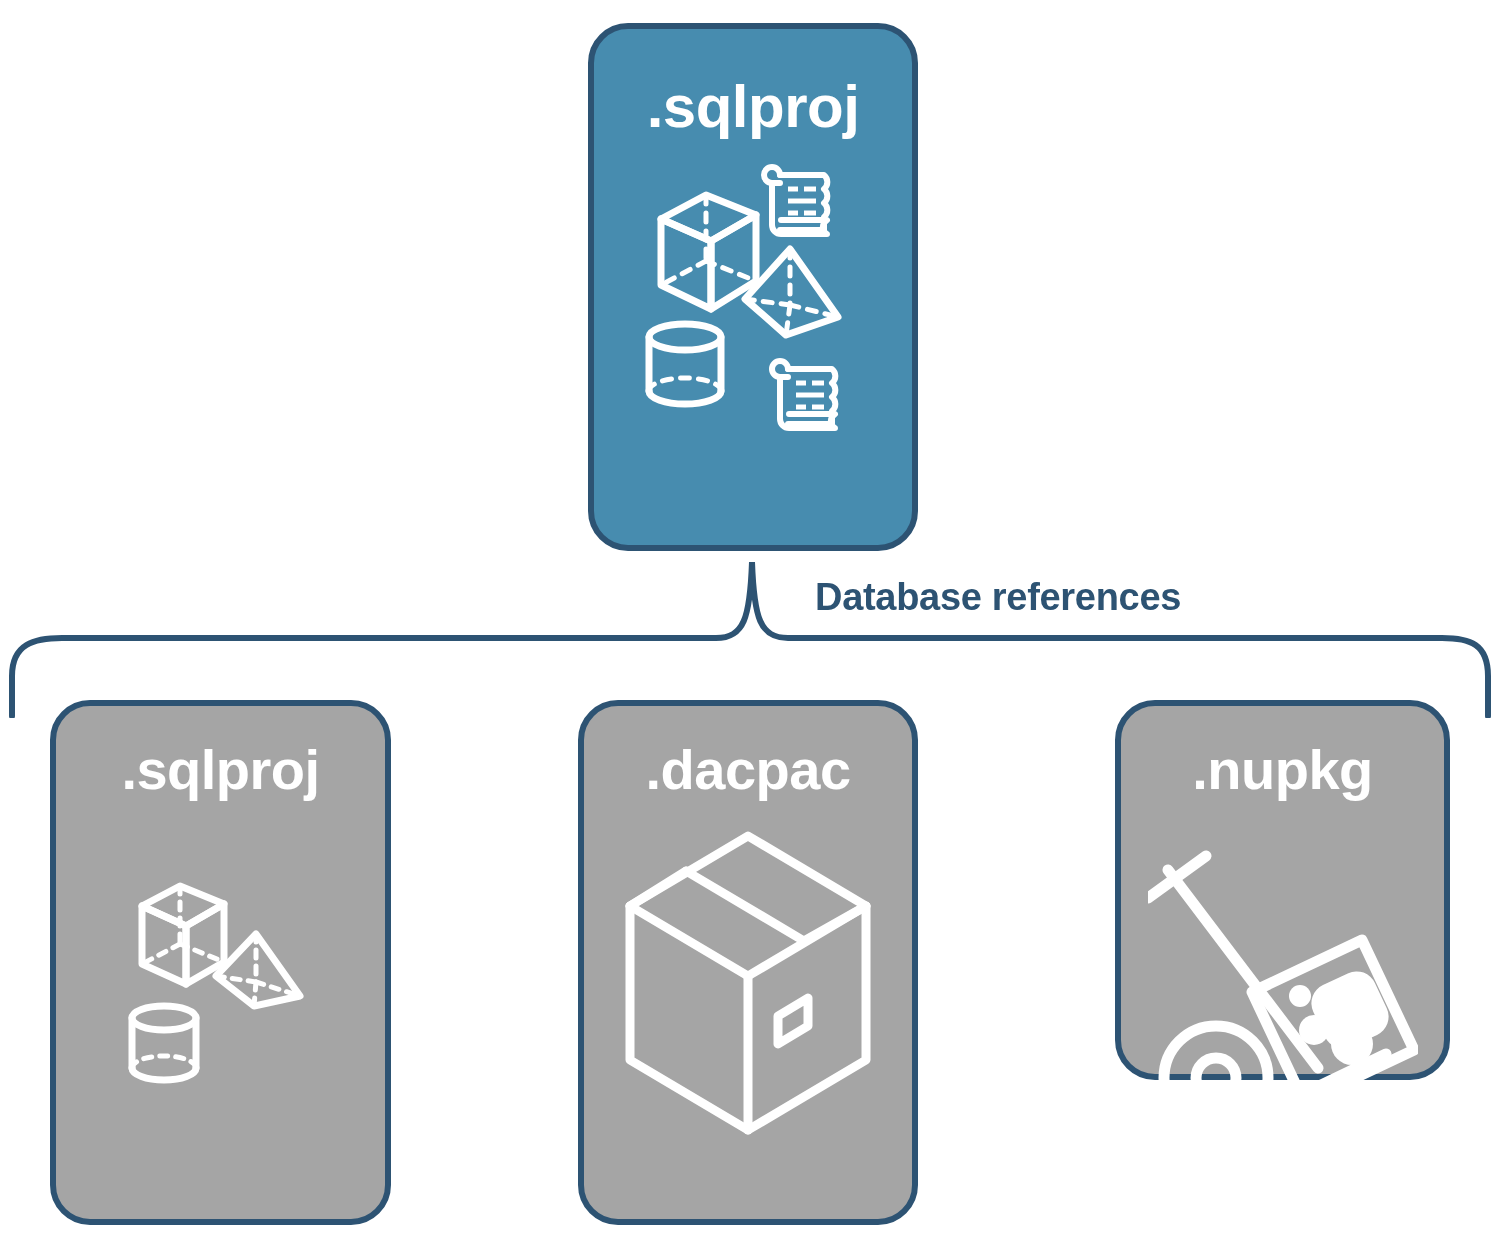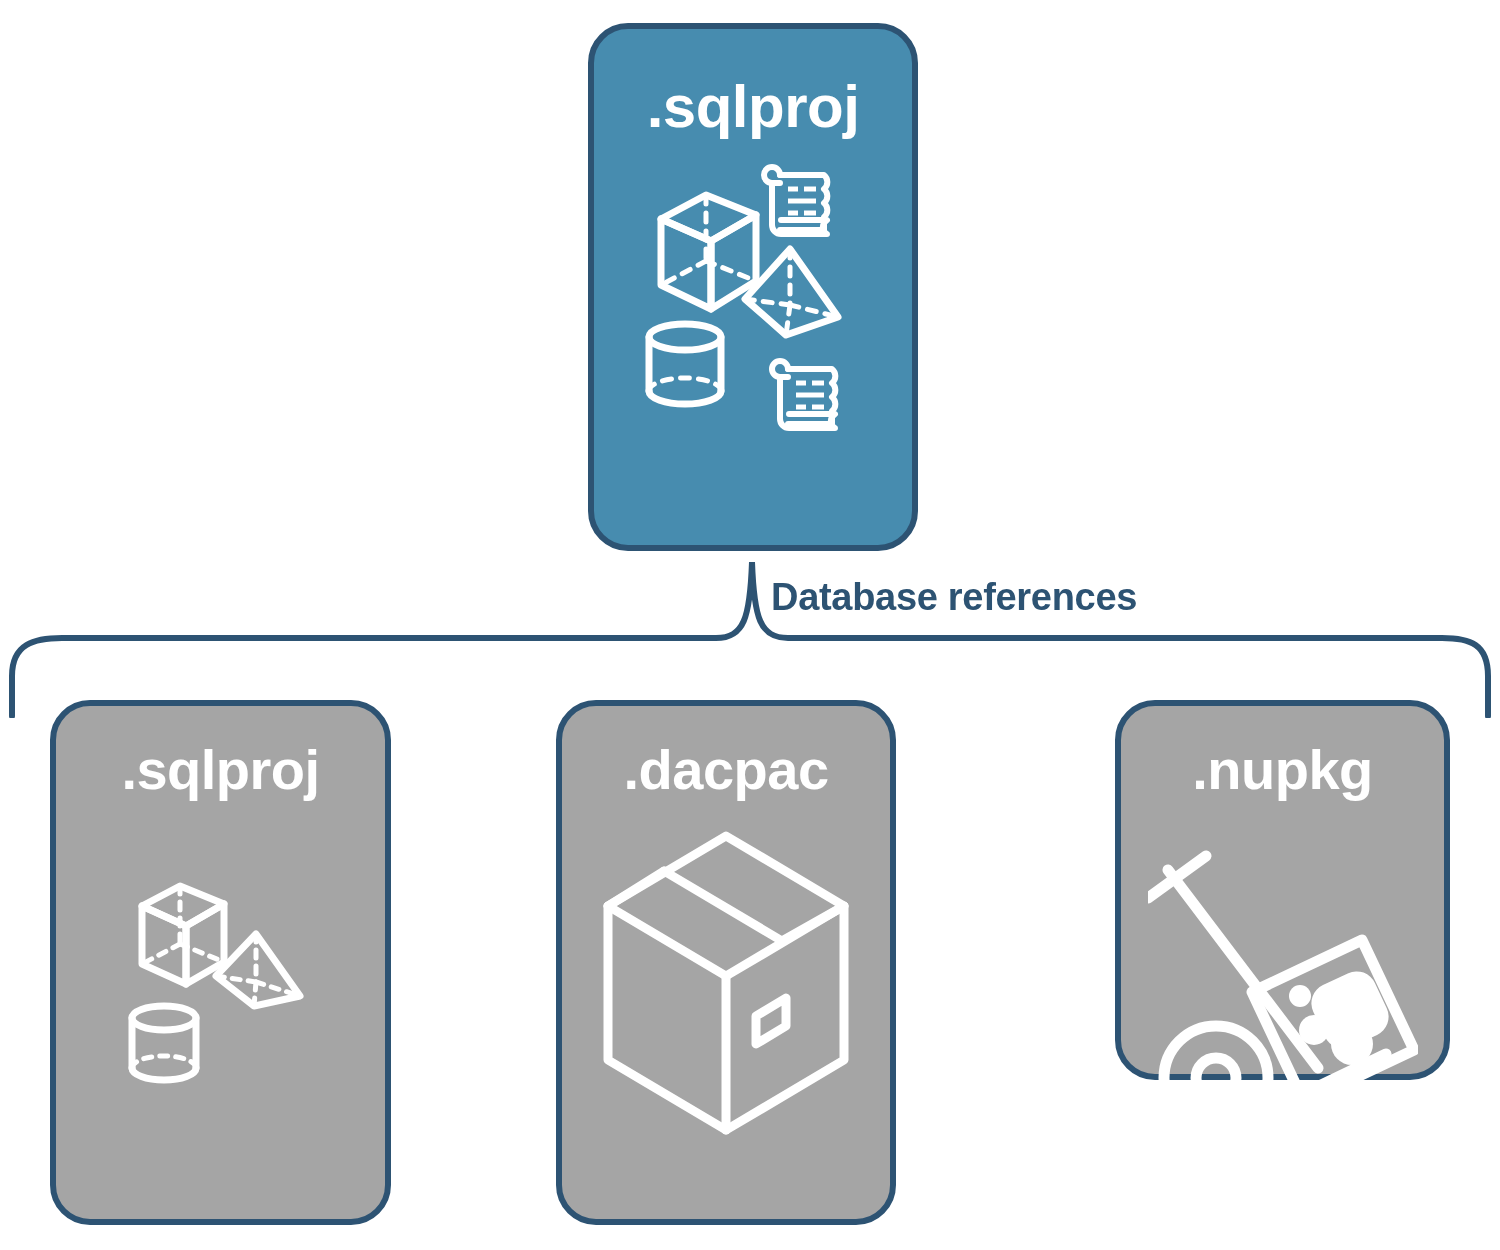--- a/index.html
+++ b/index.html
@@ -72,21 +72,21 @@
   }
 
   
   #card-sqlproj-ref {
     left: 50px;
     top: 700px;
     width: 341px;
     height: 525px;
   }
   #card-dacpac {
-    left: 556px;
+    left: 578px;
     top: 700px;
     width: 340px;
     height: 525px;
   }
   #card-nupkg {
     left: 1115px;
     top: 700px;
     width: 335px;
     height: 380px;
   }
@@ -106,21 +106,21 @@
   #brace-path {
     fill: none;
     stroke: #2d5373;
     stroke-width: 6;
     stroke-linecap: round;
   }
 
   
   #brace-label {
     position: absolute;
-    left: 771px;
+    left: 815px;
     top: 578px;
     font-size: 38px;
     font-weight: bold;
     color: #2d5373;
     letter-spacing: -0.3px;
     white-space: nowrap;
     line-height: 1;
   }
 </style>
 </head>

